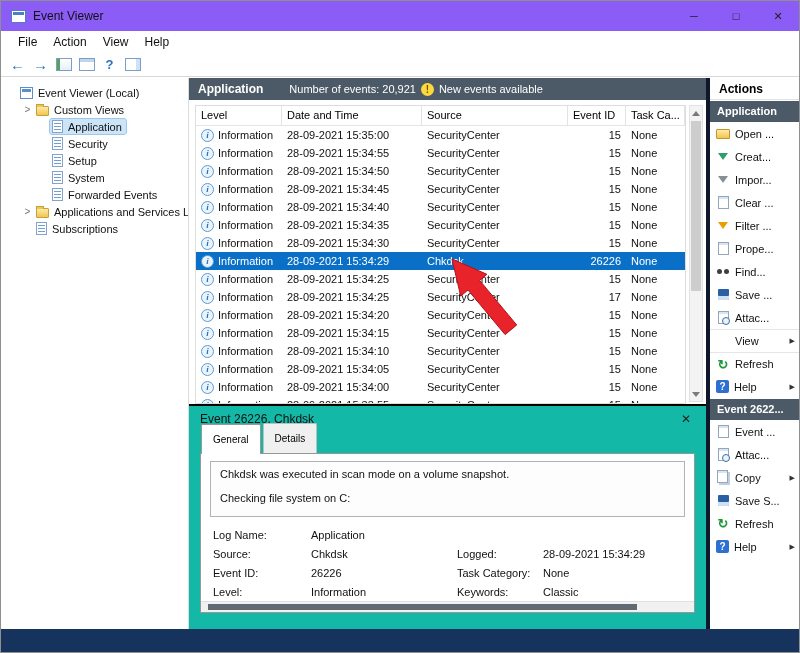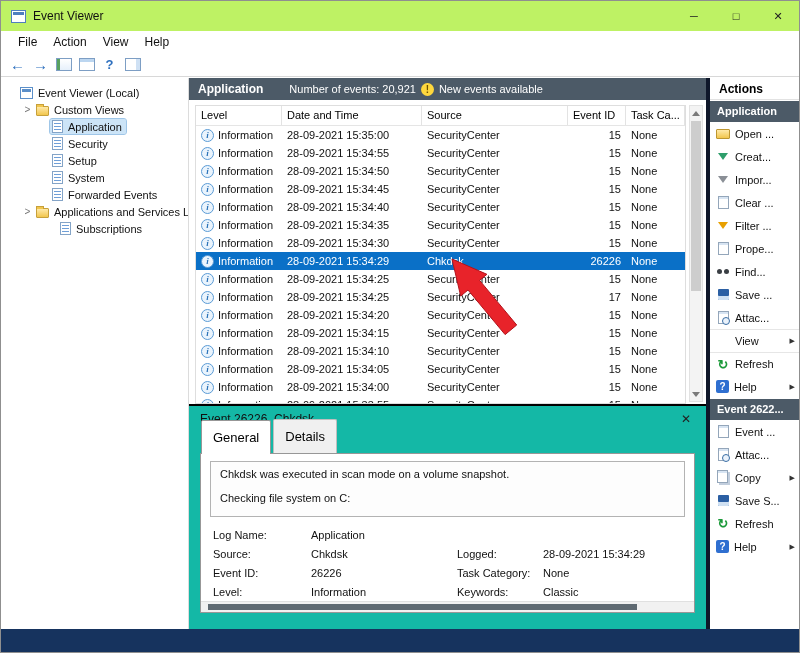--- a/index.html
+++ b/index.html
@@ -1,20 +1,20 @@
 <!DOCTYPE html>
 <html><head>
 <meta charset="utf-8">
 <style>
   * { box-sizing: border-box; }
   body { margin:0; font-family:"Liberation Sans", sans-serif; background:#dcdcdc; }
   .window { position:relative; width:800px; height:653px; background:#fff; border:1px solid #8f8f8f; overflow:hidden; }
 
   
-  .titlebar { height:30px; display:flex; align-items:center; padding-left:10px; background:#bef264; }
+  .titlebar { height:30px; display:flex; align-items:center; padding-left:10px; background:#8b5cf6; }
   .app-icon { width:15px; height:13px; border:1px solid #4f7fbe; background:#fff; position:relative; margin-right:7px; flex:none; }
   .app-icon::before { content:""; position:absolute; left:1px; right:1px; top:1px; height:3px; background:#4f7fbe; }
   .title-text { font-size:12px; color:#111; flex:1; }
   .win-controls { display:flex; height:100%; }
   .wc { width:42px; height:100%; display:flex; align-items:center; justify-content:center; font-size:11px; color:#222; }
 
   
   .menubar { height:22px; display:flex; align-items:center; padding-left:9px; font-size:12px; color:#111; }
   .menu-item { padding:2px 8px; }
 
@@ -72,21 +72,21 @@
   .sb-down { position:absolute; bottom:0; left:0; right:0; }
   .sb-down::before { content:""; border:4px solid transparent; border-top:5px solid #7a7a7a; margin-bottom:-4px; }
   .sb-thumb { position:absolute; left:1px; right:1px; top:15px; height:170px; background:#cdcdcd; }
 
   
   .details { position:relative; flex:1; border-top:2px solid #000000; background:#14b8a6; overflow:hidden; }
   .dheader { height:25px; display:flex; align-items:center; padding:0 11px; font-size:12px; color:#111; }
   .dtitle { flex:1; }
   .dclose { width:18px; text-align:center; font-size:12px; color:#222; }
   .dtabs { display:flex; gap:2px; padding-left:12px; height:22px; align-items:flex-end; }
-  .tab { font-size:13px; padding:9px 11px; border:1px solid #bfbfbf; border-bottom:none; background:#f0f0f0; border-radius:2px 2px 0 0; position:relative; }
+  .tab { font-size:10px; padding:9px 11px; border:1px solid #bfbfbf; border-bottom:none; background:#f0f0f0; border-radius:2px 2px 0 0; position:relative; }
   .tab.active { background:#fff; border-color:#979797; top:1px; z-index:2; }
   .dpanel { margin:0 11px; border:1px solid #979797; background:#fff; height:160px; position:relative; padding:7px 9px 0 9px; }
   .descbox { border:1px solid #b3b3b3; background:#fdfdfd; height:56px; padding:3px 9px; font-size:11px; color:#111; overflow:hidden; }
   .descbox p { margin:3px 0 12px 0; }
   .fields { padding:8px 3px 0 3px; font-size:11px; color:#111; }
   .frow { display:flex; height:19px; align-items:center; }
   .flabel { width:98px; } .fvalue { width:146px; }
   .flabel2 { width:86px; } .fvalue2 { flex:1; }
   .hscroll { position:absolute; left:0; right:0; bottom:0; height:11px; background:#f1f1f1; border-top:1px solid #e0e0e0; }
   .hthumb { position:absolute; left:7px; top:2px; height:6px; width:87%; background:#5f6a72; }
@@ -204,21 +204,21 @@
             <span class="tlb">Forwarded Events</span>
           </span>
         </div>
         <div class="tree-row" style="padding-left: 20px;">
           <span class="chev">&gt;</span>
           <span class="tree-hit">
             <span class="tic tic-folder"></span>
             <span class="tlb">Applications and Services Lo</span>
           </span>
         </div>
-        <div class="tree-row" style="padding-left: 20px; margin-left: 24px;">
+        <div class="tree-row" style="padding-left: 20px;">
           <span class="chev hidden"></span>
           <span class="tree-hit">
             <span class="tic tic-log"></span>
             <span class="tlb">Subscriptions</span>
           </span>
         </div>
       </div>
 
     <div class="center-panel">
       <div class="center-header">

